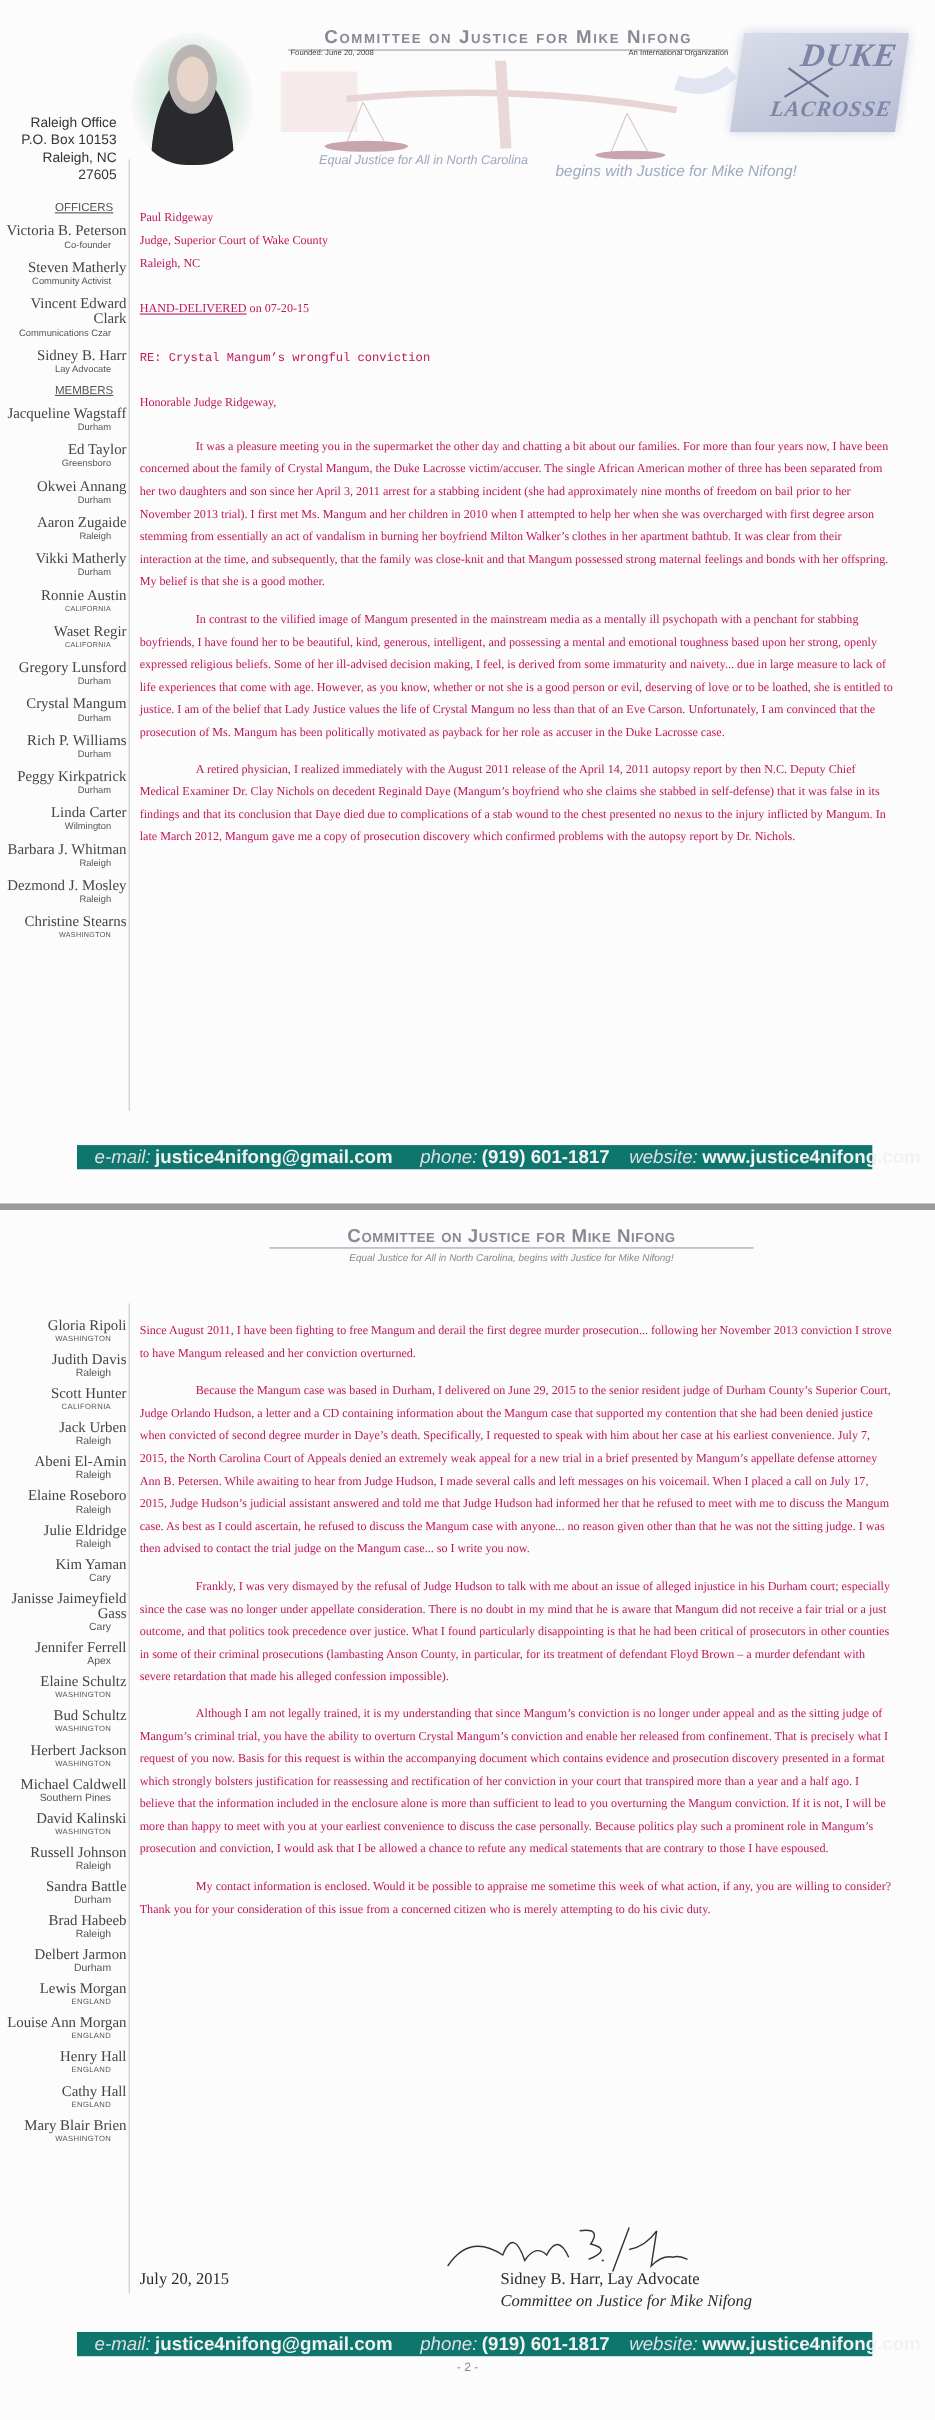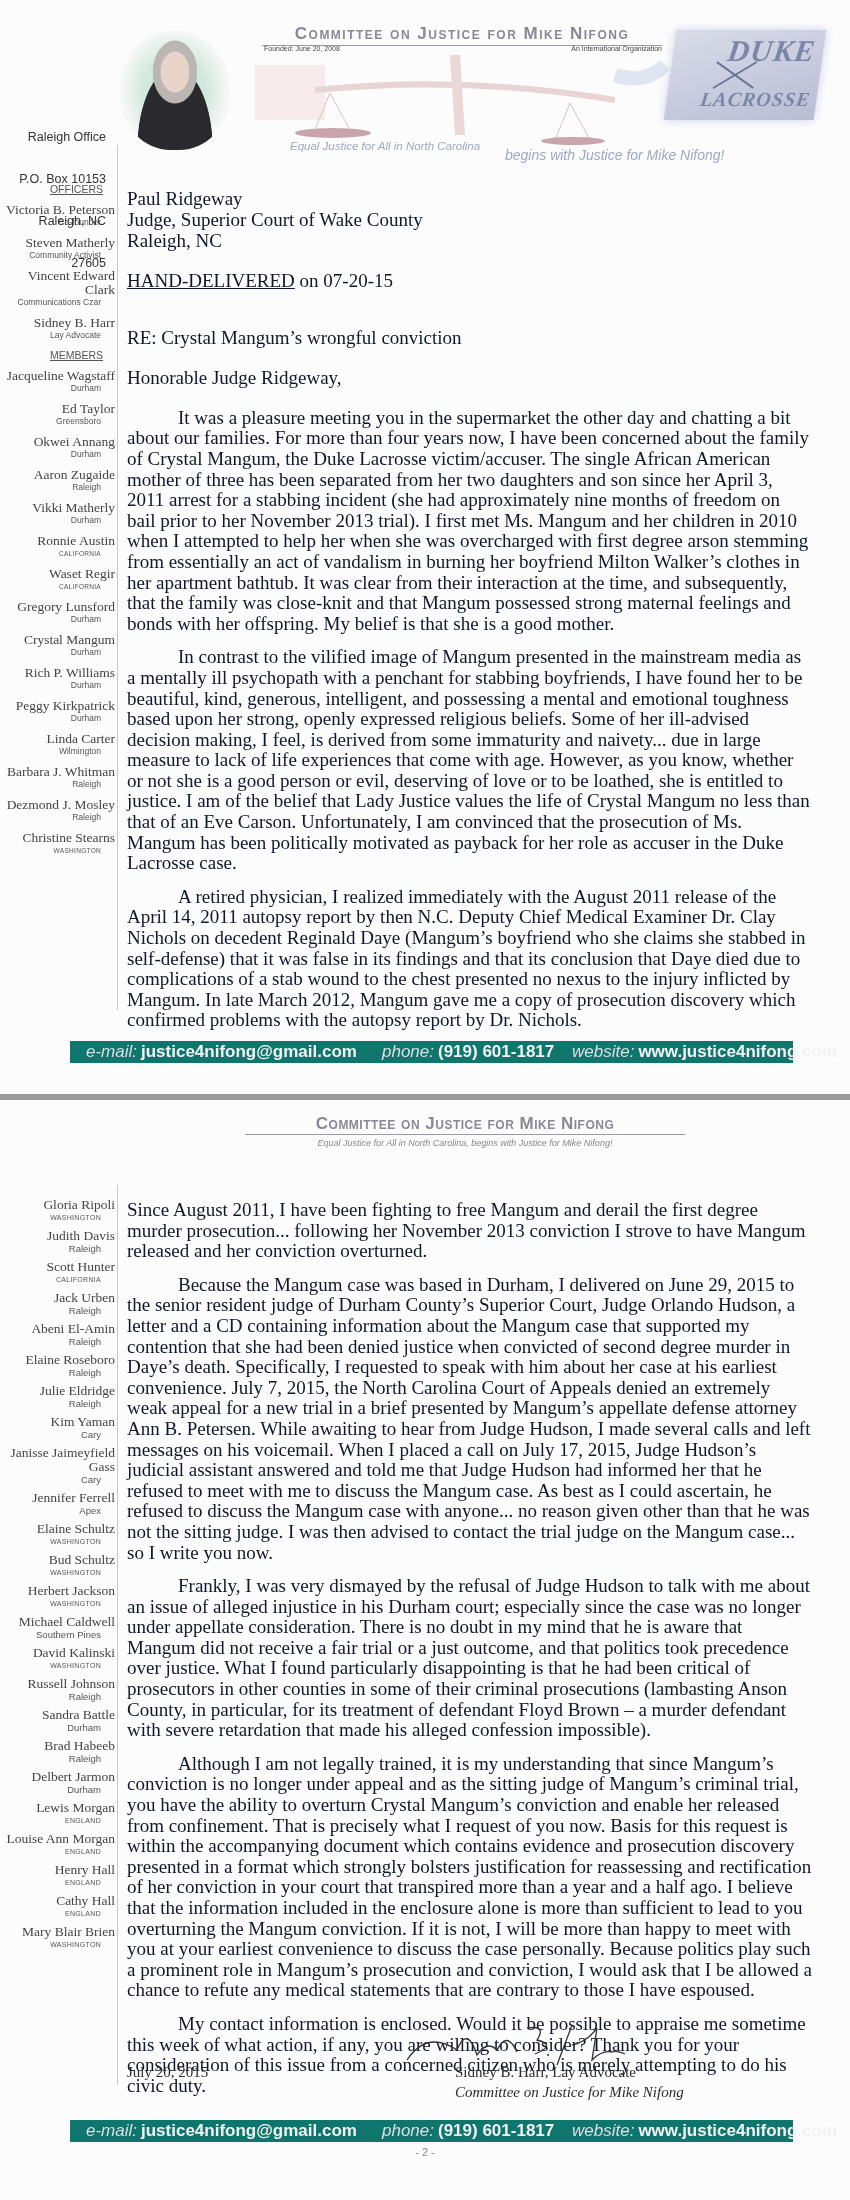--- a/index.html
+++ b/index.html
@@ -6,21 +6,21 @@
   body { width:850px; height:2200px; background:#fdfdfd; position:relative; overflow:hidden;
          font-family:"Liberation Serif", "DejaVu Serif", serif; color:#2b2b2b; }
   .page { position:absolute; left:0; width:850px; background:#fcfcfc; }
   #page1 { top:0; height:1095px; }
   #page2 { top:1100px; height:1100px; }
   .page-gap { position:absolute; left:0; top:1094px; width:850px; height:8px; background:#9a9a9a; }
 
   
   .addr { position:absolute; right:744px; top:103px; text-align:right; font-family:"Liberation Sans","DejaVu Sans",sans-serif;
           font-size:12.5px; line-height:16px; color:#333; }
-  .addr div { white-space:nowrap;margin-top:26px; }
+  .addr div { white-space:nowrap; }
   .portrait { position:absolute; left:120px; top:30px; width:110px; height:120px; border-radius:50% 50% 46% 46%;
               background: radial-gradient(ellipse at 50% 35%, #e8d2c8 0 18%, #b8b2b0 19% 28%, transparent 29%),
                           radial-gradient(ellipse at 50% 100%, #1e1e24 0 48%, transparent 49%),
                           radial-gradient(ellipse at 50% 50%, #cfe9dc 0 40%, #f7f7f7 70%);
               opacity:.95; }
   .hdr-title { position:absolute; left:262px; top:24px; width:400px; text-align:center; font-family:"Liberation Sans","DejaVu Sans",sans-serif;
                font-weight:bold; color:#8a8897; font-size:17px; letter-spacing:1.5px; font-variant:small-caps;
                border-bottom:1.5px solid #9a98aa; padding-bottom:1px; white-space:nowrap; }
   .hdr-founded { position:absolute; left:264px; top:45px; font-family:"Liberation Sans","DejaVu Sans",sans-serif; font-size:7px; color:#444; }
   .hdr-intl { position:absolute; left:560px; top:45px; width:102px; text-align:right; font-family:"Liberation Sans","DejaVu Sans",sans-serif; font-size:7px; color:#444; }
@@ -43,21 +43,21 @@
   .sb-head { font-family:"Liberation Sans","DejaVu Sans",sans-serif; font-size:10.5px; color:#555; text-decoration:underline; margin:0 12px 8px 0; text-align:right; }
   .sb-item { margin-bottom:8px; }
   .sb-name { font-family:"Liberation Serif","DejaVu Serif",serif; font-size:13.5px; line-height:14px; color:#444; }
   .sb-role { font-family:"Liberation Sans","DejaVu Sans",sans-serif; font-size:8.5px; color:#555; line-height:11px; padding-right:14px; }
   .sb-role.caps { font-size:6.5px; text-transform:uppercase; letter-spacing:.3px; }
   #sidebar2 .sb-item { margin-bottom:6px; }
   #sidebar2 .sb-role { font-size:9.5px; }
   #sidebar2 .sb-role.caps { font-size:7px; }
 
   
-  .body { position:absolute; left:127px; width:685px; font-size:19px; line-height:20.6px; color:#0f172a; }
+  .body { position:absolute; left:127px; width:685px; font-size:11px; line-height:20.6px; color:#be185d; }
   .body p { margin:0 0 13px 0; }
   .body p.indent { text-indent:51px; }
   .body .recipient div { line-height:21px; }
   .u { text-decoration:underline;text-align:center; }
 
   
   .band { position:absolute; left:70px; width:723px; height:22px; background:#0f766e; color:#f2f2f2;
           font-family:"Liberation Sans","DejaVu Sans",sans-serif; font-size:17px; line-height:22px; }
   .band .lab { font-style:italic; color:#dedee4; font-weight:normal; margin-right:4px; }
   .band .val { font-weight:bold; }
@@ -205,21 +205,21 @@
       </div>
   </div>
 
   <div class="body" style="top:188px;">
     <div class="recipient">
       <div>Paul Ridgeway</div>
       <div>Judge, Superior Court of Wake County</div>
       <div>Raleigh, NC</div>
     </div>
     <p style="margin-top:20px;"><span class="u">HAND-DELIVERED</span><span> on 07-20-15</span></p>
-    <p style="margin-top:36px;">RE:  Crystal Mangum’s wrongful conviction</p>
+    <p style="margin-top:24px;font-family:Liberation Mono, monospace;">RE:  Crystal Mangum’s wrongful conviction</p>
     <p style="margin-top:20px;margin-bottom:19px;">Honorable Judge Ridgeway,</p>
     <p class="indent">It was a pleasure meeting you in the supermarket the other day and chatting a bit about our families.  For more than four years now, I have been concerned about the family of Crystal Mangum, the Duke Lacrosse victim/accuser.  The single African American mother of three has been separated from her two daughters and son since her April 3, 2011 arrest for a stabbing incident (she had approximately nine months of freedom on bail prior to her November 2013 trial).  I first met Ms. Mangum and her children in 2010 when I attempted to help her when she was overcharged with first degree arson stemming from essentially an act of vandalism in burning her boyfriend Milton Walker’s clothes in her apartment bathtub.  It was clear from their interaction at the time, and subsequently, that the family was close-knit and that Mangum possessed strong maternal feelings and bonds with her offspring.  My belief is that she is a good mother.</p>
     <p class="indent">In contrast to the vilified image of Mangum presented in the mainstream media as a mentally ill psychopath with a penchant for stabbing boyfriends, I have found her to be beautiful, kind, generous, intelligent, and possessing a mental and emotional toughness based upon her strong, openly expressed religious beliefs.  Some of her ill-advised decision making, I feel, is derived from some immaturity and naivety... due in large measure to lack of life experiences that come with age.  However, as you know, whether or not she is a good person or evil, deserving of love or to be loathed, she is entitled to justice.  I am of the belief that Lady Justice values the life of Crystal Mangum no less than that of an Eve Carson.  Unfortunately, I am convinced that the prosecution of Ms. Mangum has been politically motivated as payback for her role as accuser in the Duke Lacrosse case.</p>
     <p class="indent">A retired physician, I realized immediately with the August 2011 release of the April 14, 2011 autopsy report by then N.C. Deputy Chief Medical Examiner Dr. Clay Nichols on decedent Reginald Daye (Mangum’s boyfriend who she claims she stabbed in self-defense) that it was false in its findings and that its conclusion that Daye died due to complications of a stab wound to the chest presented no nexus to the injury inflicted by Mangum.  In late March 2012, Mangum gave me a copy of prosecution discovery which confirmed problems with the autopsy report by Dr. Nichols.</p>
   </div>
 
   <div class="band" style="top:1041px;">
     <span class="seg" style="left:16px;"><span class="lab">e-mail:</span><span class="val">justice4nifong@gmail.com</span></span>
     <span class="seg" style="left:312px;"><span class="lab">phone:</span><span class="val">(919) 601-1817</span></span>
     <span class="seg" style="left:502px;"><span class="lab">website:</span><span class="val">www.justice4nifong.com</span></span>

